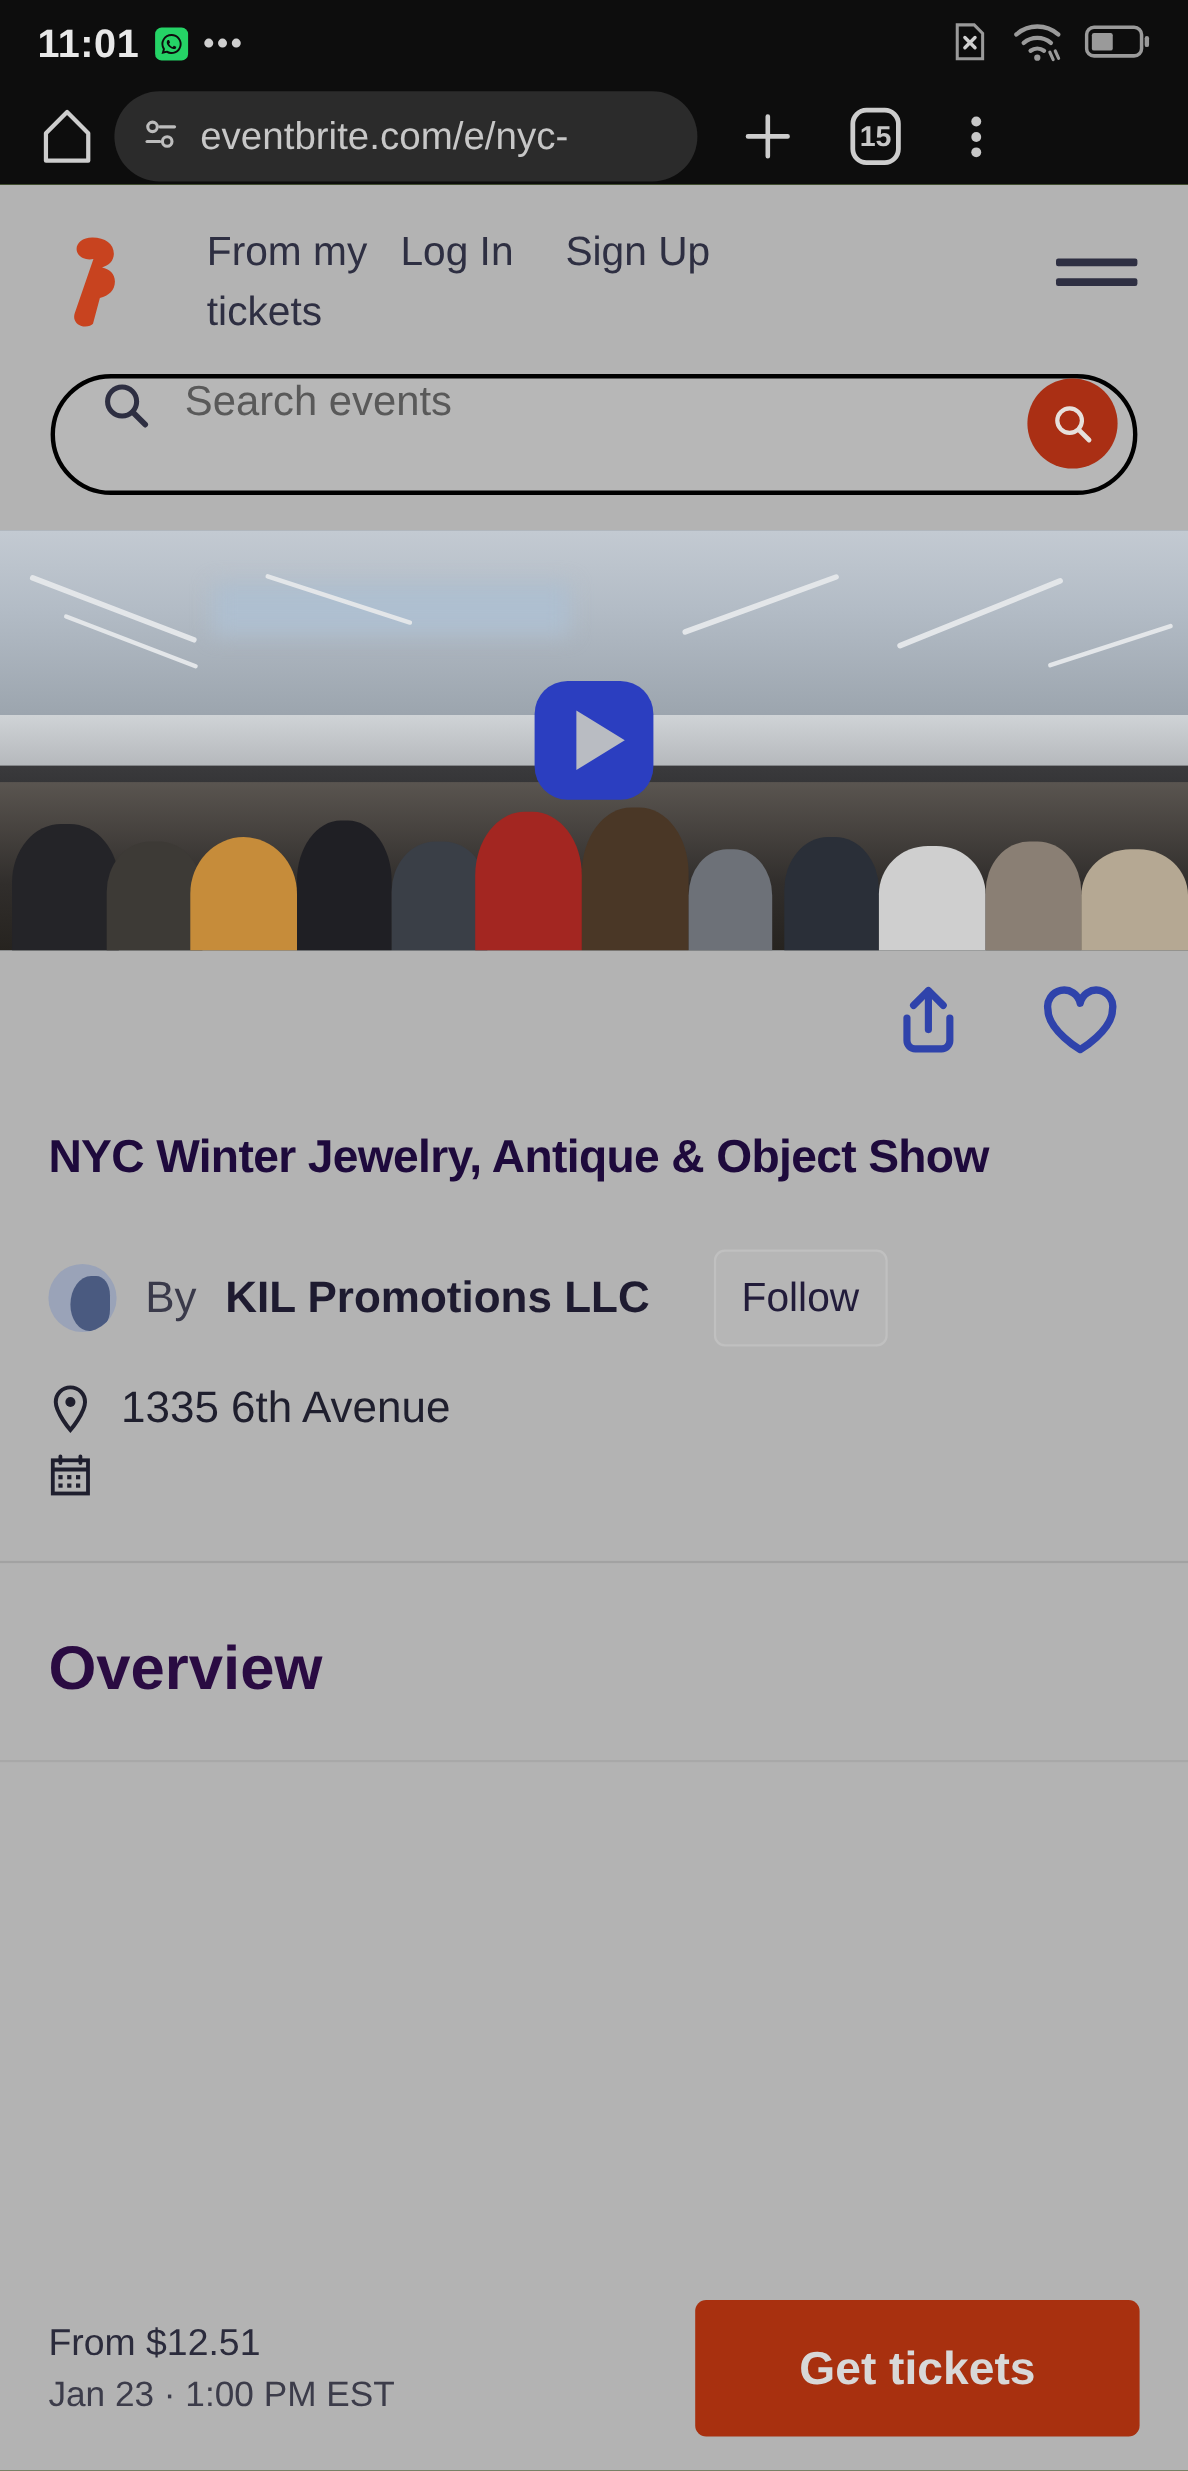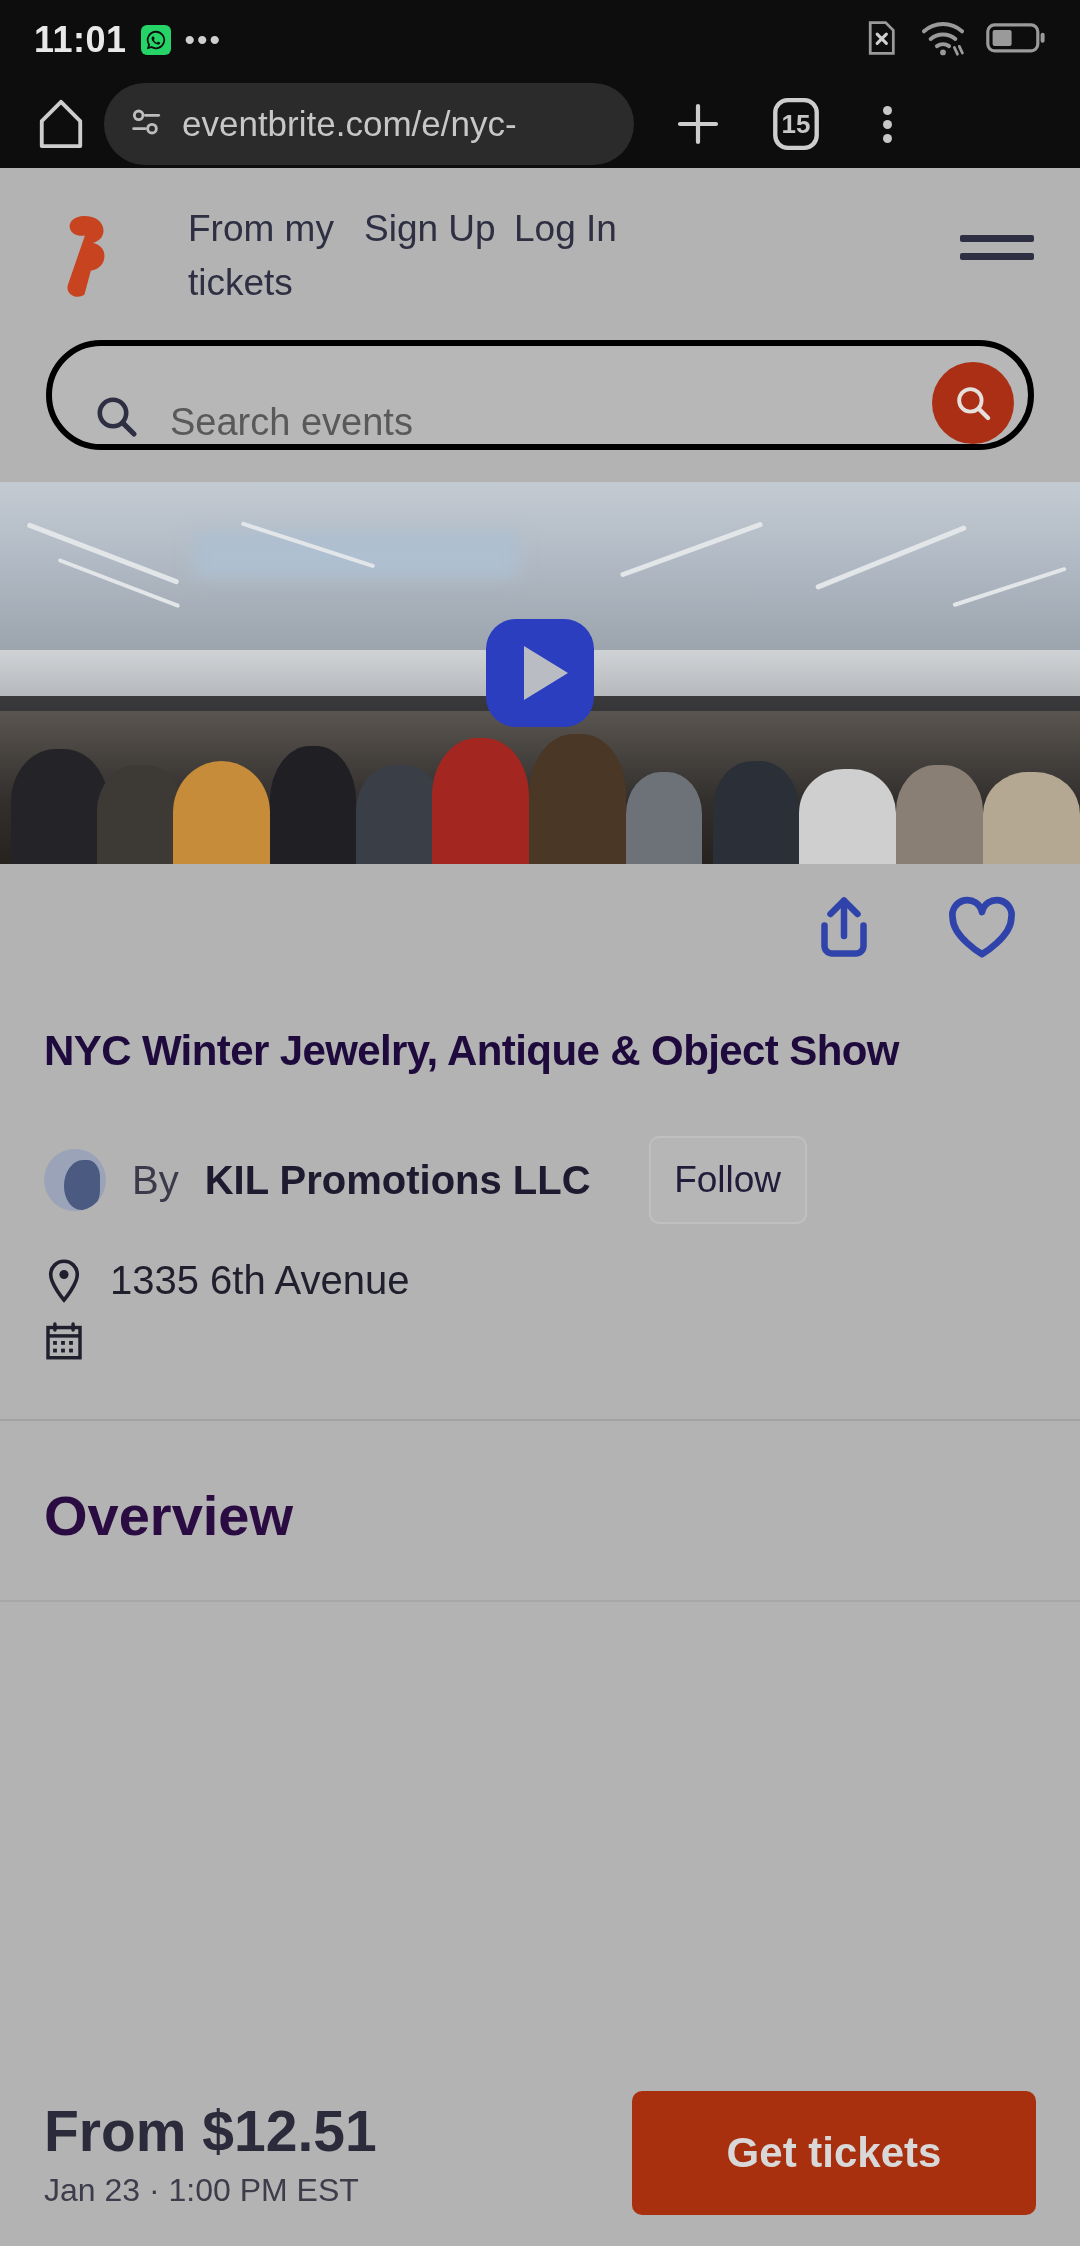--- a/index.html
+++ b/index.html
@@ -63,22 +63,22 @@
     color:#2e2f42; font-size:37px; line-height:54px; font-weight:500;
     width:176px;
   }
   .eb-navitem.small{ width:150px; }
   .eb-burger{ width:74px; margin-left:auto; margin-top:22px; }
   .eb-burger i{ display:block; height:7px; background:#2e2f42; border-radius:2px; margin:11px 0; }
 
   
   .eb-search{
     margin:18px 0 0 0;
-    height:110px; border:6px solid #000000; border-radius:56px;
-    display:flex; align-items:flex-end; padding:0 14px 0 40px; gap:30px;
+    height:110px; border:4px solid #000000; border-radius:56px;
+    display:flex; align-items:flex-start; padding:0 14px 0 40px; gap:30px;
     background:rgba(255,255,255,0.06);
   }
   .eb-search-ph{ color:#595959; font-size:38px; flex:1; }
   .eb-search-go{
     width:82px;height:82px;border-radius:50%;background:#aa2f14;
     display:flex;align-items:center;justify-content:center; margin-left:auto;
   }
 
   
   .hero{
@@ -156,21 +156,21 @@
   }
   .divider2{ margin-top:52px; height:2px; background:#a8a8a8; width:100%; }
 
   
   .bottombar{
     position:absolute; left:0; bottom:0; width:1080px; height:186px;
     display:flex; align-items:center; padding:0 44px;
     background:#b3b3b3;
   }
   .price-wrap{ display:flex; flex-direction:column; gap:8px; }
-  .price{ color:#2b2b3c; font-size:57px; font-weight:700; }
+  .price{ color:#2b2b3c; font-size:34px; font-weight:400; }
   .price-sub{ color:#3c3c4a; font-size:32px; }
   .get-tickets{
     margin-left:auto; width:404px; height:124px; border-radius:10px;
     background:#a8300f; color:#d8d8d8; font-size:42px; font-weight:600;
     display:flex; align-items:center; justify-content:center;
   }
 </style>
 </head>
 <body>
 
@@ -253,22 +253,22 @@
 
     <div class="eb-header">
       <div class="eb-navrow">
         <div class="eb-logo">
           <svg width="72" height="86" viewBox="0 0 36 44">
             <path d="M19 2c6 0 10 3 10 7.5 0 3.4-2.4 5.6-5.5 6.4 3.4.6 6 2.9 6 6.6 0 4-2.8 6.7-7 7.6l-3.2 12C18.5 43 16 44 13.6 43c-2.6-1-3.6-3.4-2.8-5.8L19.5 12c-3.4.7-6.6-.6-7.6-3.3C10.8 5.6 13.6 2 19 2z" fill="#c8431f"></path>
           </svg>
         </div>
         <div class="eb-nav">
           <div class="eb-navitem">From my tickets</div>
+          <div class="eb-navitem small">Log In</div>
           <div class="eb-navitem small">Sign Up</div>
-          <div class="eb-navitem small">Log In</div>
         </div>
         <div class="eb-burger">
           <i></i>
             <i></i>
         </div>
       </div>
 
       <div class="eb-search">
         <span>
           <svg width="48" height="48" viewBox="0 0 24 24">

